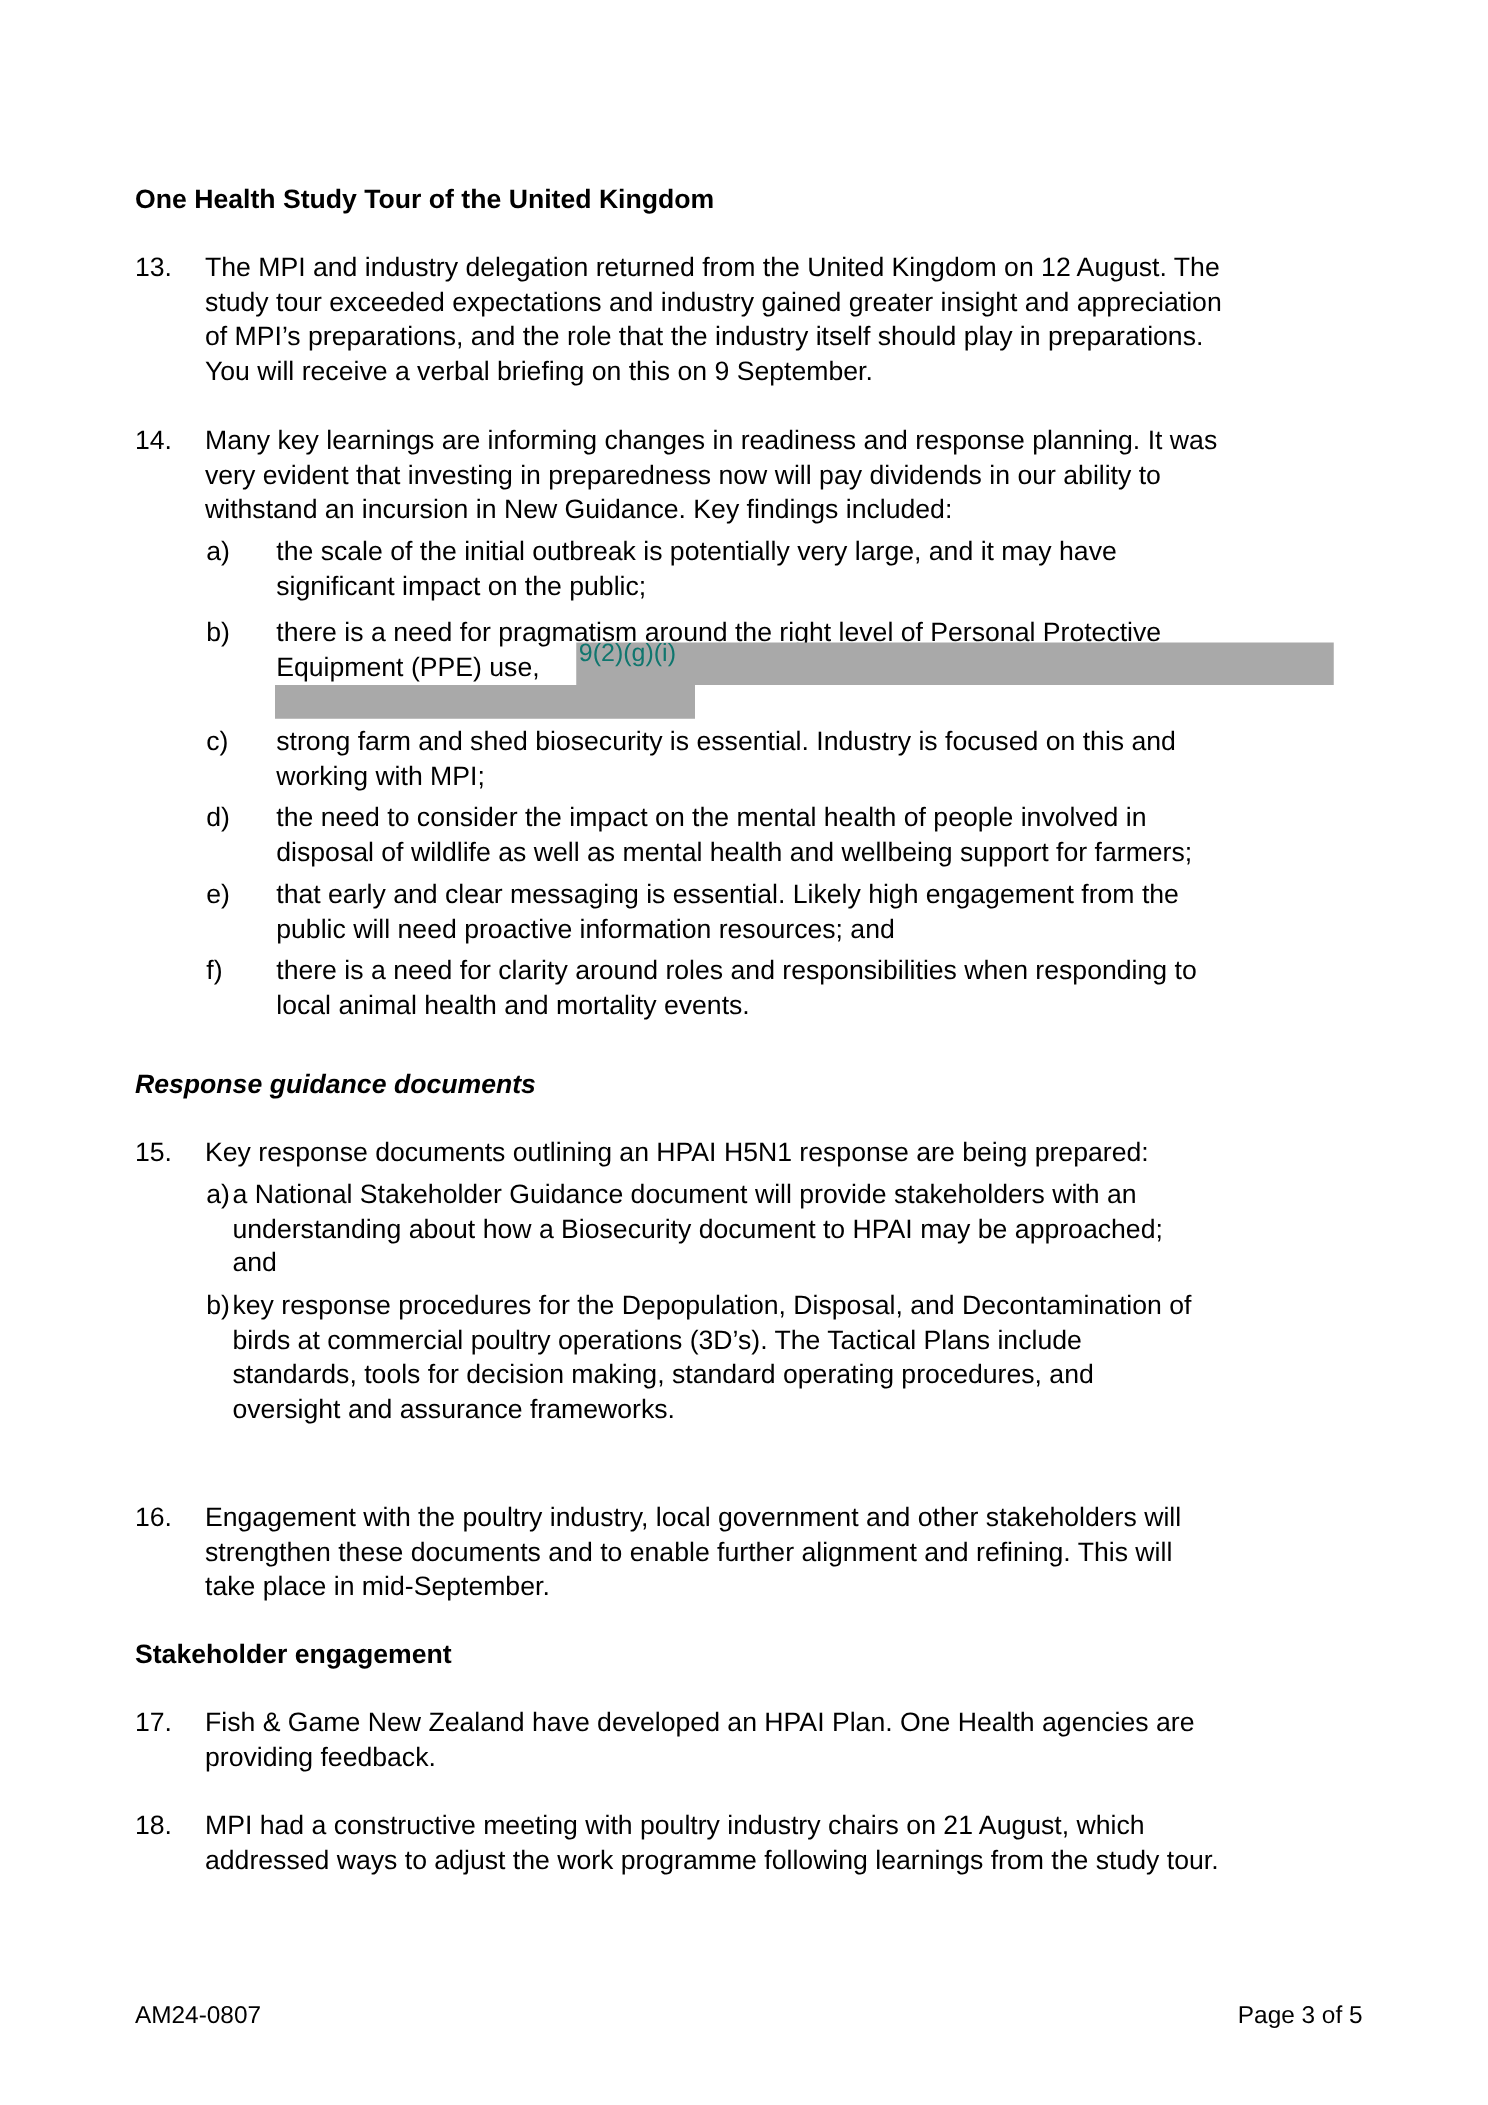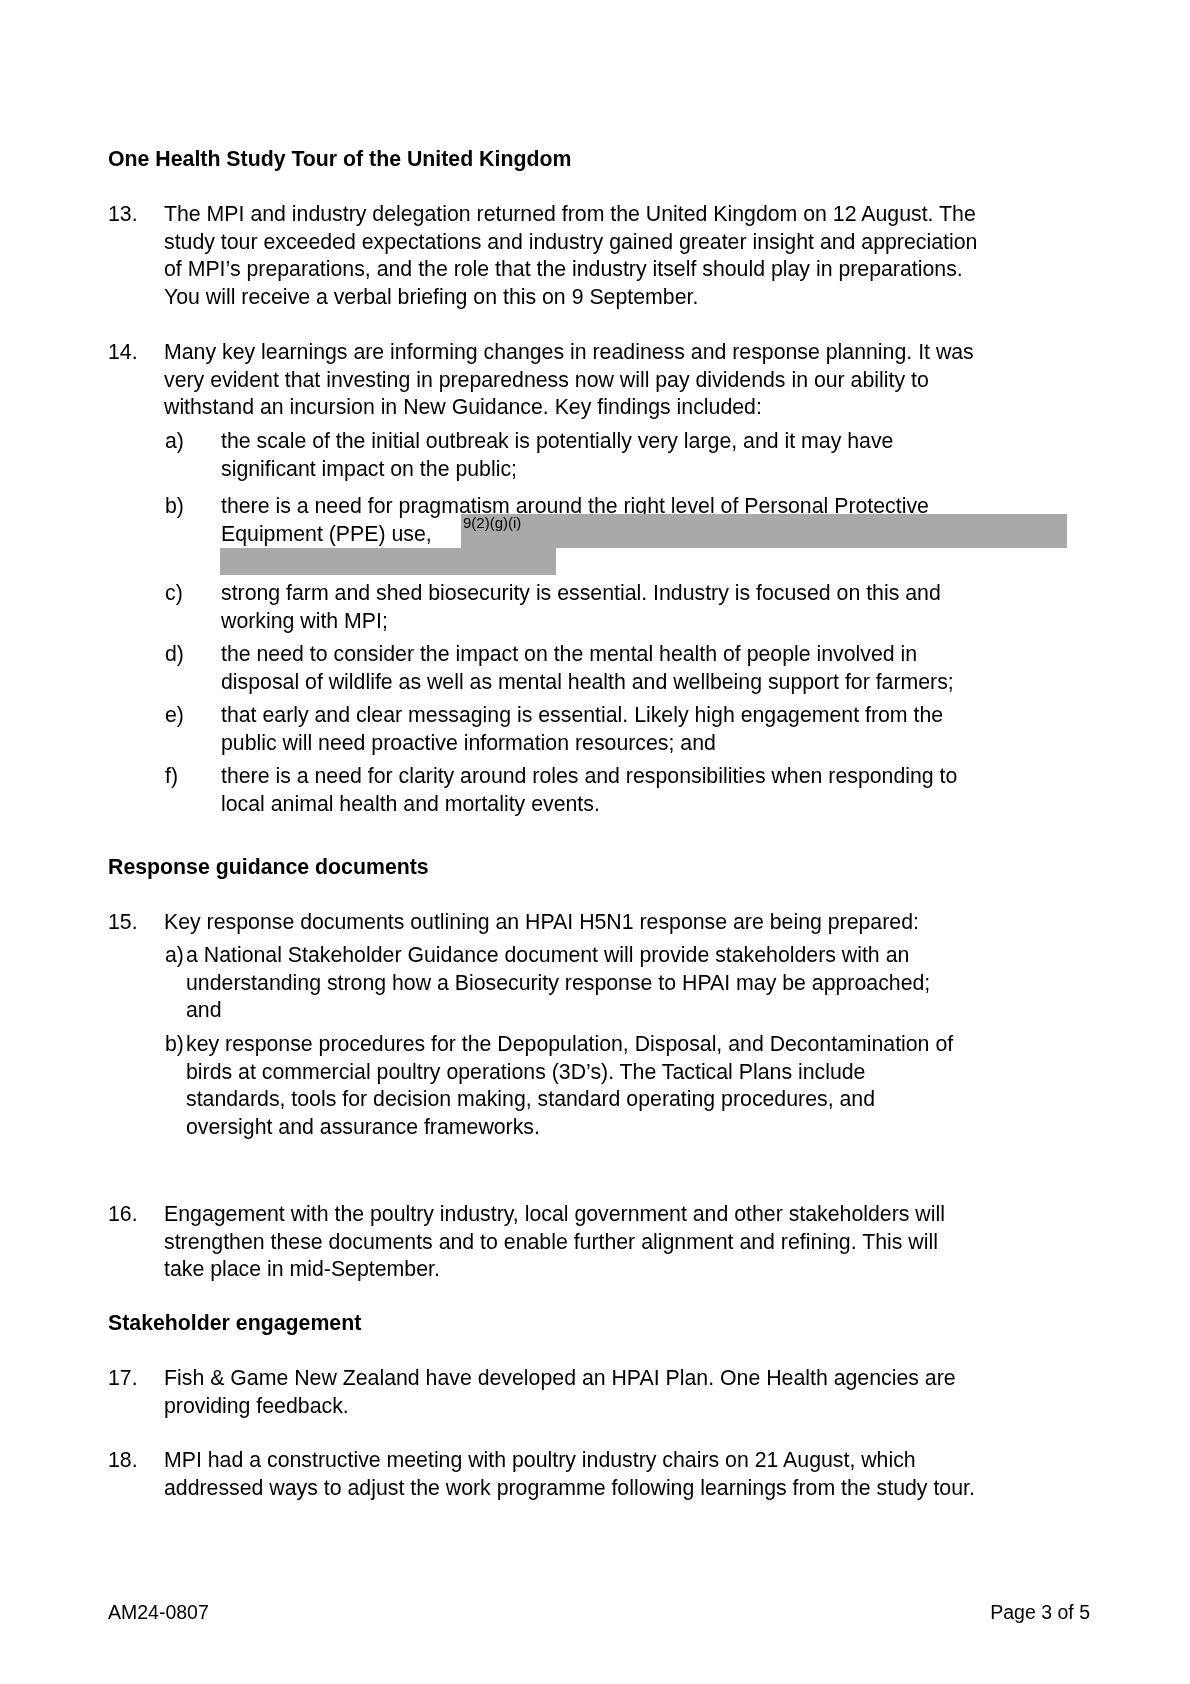--- a/index.html
+++ b/index.html
@@ -63,23 +63,23 @@
     }
     .sublist.narrow .subitem .text {
       margin-left: 21px;
     }
     .redaction-box {
       position: absolute;
       background: #a9a9a9;
     }
     .redaction-code {
       position: absolute;
-      font-size: 15px;
+      font-size: 20px;
       line-height: 16px;
-      color: #000000;
+      color: #0f766e;
       white-space: nowrap;
     }
     .footer-left {
       position: absolute;
       left: 108px;
       top: 1599px;
       font-size: 19.5px;
       white-space: nowrap;
     }
     .footer-right {
@@ -185,36 +185,36 @@
       <div class="subitem" style="margin-top:0;">
         <span class="letter">f)</span>
         <div class="text">
           <span class="line">there is a need for clarity around roles and responsibilities when responding to</span>
           <span class="line">local animal health and mortality events.</span>
         </div>
       </div>
     </div>
   </div>
 
-  <div class="heading" style="top:854px;">Response guidance documents</div>
+  <div class="heading" style="top:854px;font-style:italic;">Response guidance documents</div>
 
   <div class="para" style="top:909px;">
     <span class="num">15.</span>
     <div class="body">
       <span class="line">Key response documents outlining an HPAI H5N1 response are being prepared:</span>
     </div>
   </div>
 
   <div class="para" style="top:942px;">
     <div class="sublist narrow">
       <div class="subitem" style="margin-top:0;">
         <span class="letter">a)</span>
         <div class="text">
           <span class="line">a National Stakeholder Guidance document will provide stakeholders with an</span>
-          <span class="line">understanding strong how a Biosecurity response to HPAI may be approached;</span>
+          <span class="line">understanding about how a Biosecurity document to HPAI may be approached;</span>
           <span class="line">and</span>
         </div>
       </div>
     </div>
   </div>
 
   <div class="para" style="top:1031px;">
     <div class="sublist narrow">
       <div class="subitem" style="margin-top:0;">
         <span class="letter">b)</span>

